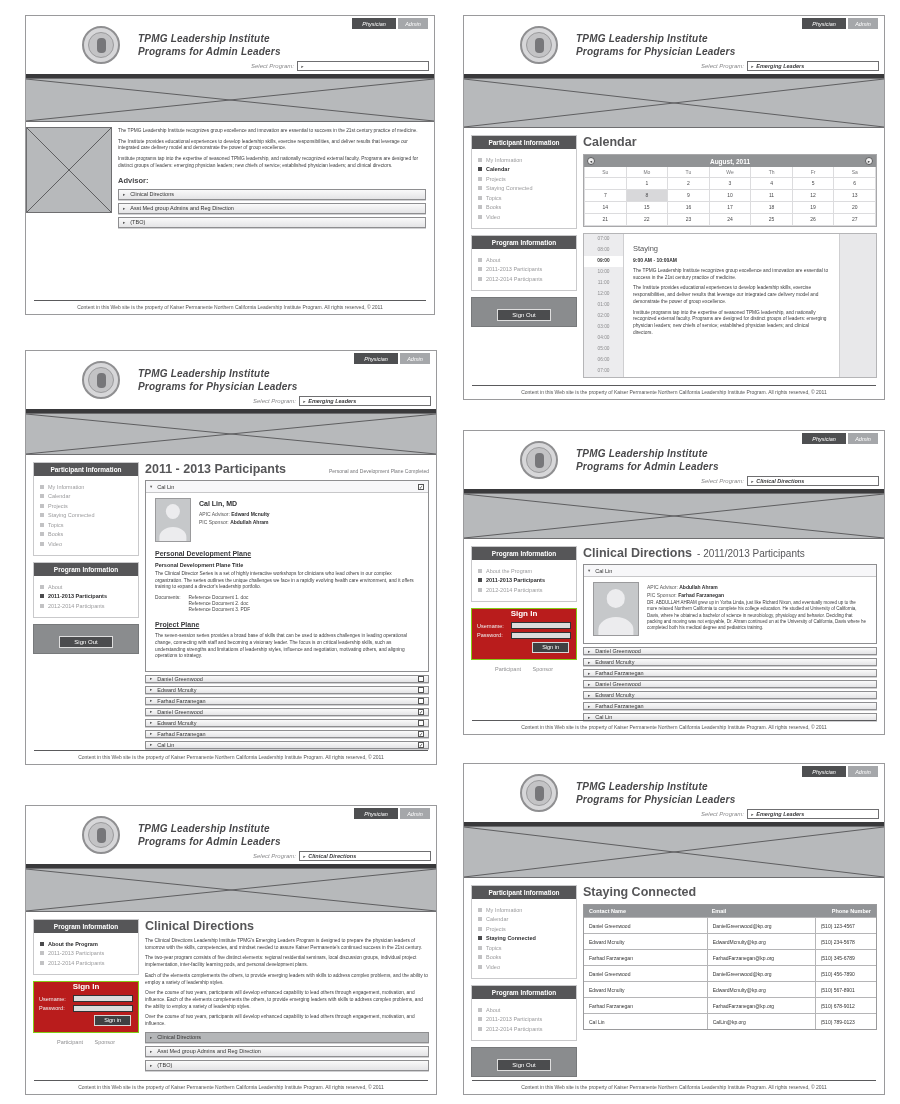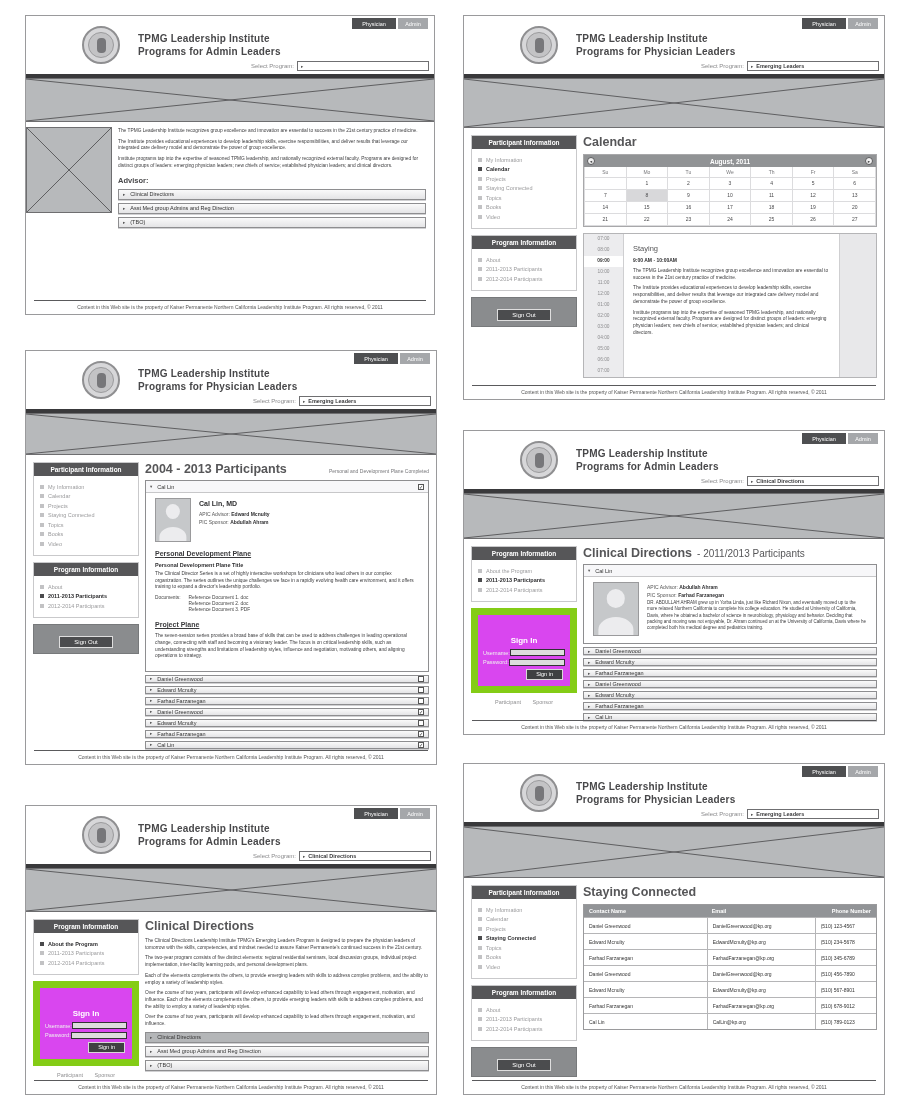--- a/index.html
+++ b/index.html
@@ -8,21 +8,21 @@
 
   .panel { position:absolute; background:#fff; border:1px solid #9a9a9c; display:flex; flex-direction:column; overflow:hidden; padding-bottom:4px; }
   #p1 { left:25px; top:15px;  width:410px; height:300px; }
   #p2 { left:463px; top:15px; width:422px; height:385px; }
   #p3 { left:25px; top:350px; width:412px; height:415px; }
   #p4 { left:463px; top:430px; width:422px; height:305px; }
   #p5 { left:25px; top:805px; width:412px; height:290px; }
   #p6 { left:463px; top:763px; width:422px; height:332px; }
 
   
-  .hdr { position:relative; height:58px; flex:none; }
+  .hdr { position:relative; height:58px; flex:none;font-style:italic; }
   .tabs { position:absolute; top:2px; right:6px; display:flex; gap:2px; }
   .tab { color:#fff; font-size:5.5px; padding:2.5px 0; text-align:center; }
   .tab-phys { background:#4e4f51; width:44px; }
   .tab-admin { background:#a5a7aa; width:30px; }
   .logo { position:absolute; left:56px; top:10px; width:38px; height:38px; border-radius:50%;
           border:2px solid #8f8f91; background:#d7d7d9; display:flex; align-items:center; justify-content:center; }
   .logo-in { width:26px; height:26px; border-radius:50%; border:1px solid #9b9b9d; background:#c3c3c5; display:flex; align-items:center; justify-content:center; }
   .logo-core { width:9px; height:15px; border-radius:4px; background:#77777a; }
   .brand { position:absolute; left:112px; top:16px; font-weight:bold; font-size:10px; line-height:1.3; color:#48484a; letter-spacing:.2px; }
   .selrow { position:absolute; right:5px; bottom:3px; display:flex; align-items:center; gap:3px; }
@@ -49,21 +49,21 @@
   .navgroup { border:1px solid #c9c9cb; margin-bottom:6px; background:#fff; }
   .navhdr { background:#565658; color:#fff; font-weight:bold; font-size:6.5px; text-align:center; padding:3px 0; }
   .navitems { padding:4px 6px 5px; }
   .navitem { display:flex; align-items:center; gap:4px; margin:3.5px 0; cursor:pointer; }
   .bullet { width:4px; height:4px; background:#c2c2c4; flex:none; }
   .navlabel { font-size:5.5px; color:#9b9b9d; }
   .navitem.active .bullet { background:#4a4a4c; }
   .navitem.active .navlabel { color:#2d2d2f; font-weight:bold; }
   .signout { background:#8a8c8e; border:1px solid #77797b; padding:5px 0; text-align:center; }
   .signout-btn { display:inline-block; background:#4b4c4e; color:#fff; font-size:6px; padding:2px 14px; border:1px solid #dedede; font-family:inherit; cursor:pointer; }
-  .signin { background:#d946ef; border:7px solid #84cc16; padding:21px 5px 6px; }
+  .signin { background:#b91c1c; border:1px solid #84cc16; padding:0 5px 6px; }
   .signin-title { color:#fff; font-weight:bold; font-size:8px; text-align:center; margin-bottom:4px; }
   .sirow { display:flex; align-items:center; justify-content:space-between; margin:2.5px 0; }
   .silabel { color:#f0f0f0; font-size:5.5px; }
   .siinput { width:60px; height:7px; background:#dcdcdc; border:1px solid #323234; }
   .sibtn { display:block; margin:3px 2px 0 auto; background:#3f4042; color:#fff; font-size:5.5px; padding:1.5px 9px; border:1px solid #d8d8d8; font-family:inherit; cursor:pointer; }
   .silinks { text-align:center; margin-top:6px; font-size:5.5px; color:#8f8f91; }
   .silinks span { margin:0 5px; cursor:pointer; }
 
   
   .main { flex:1; min-width:0; display:flex; flex-direction:column; }
@@ -440,21 +440,21 @@
               <span class="navlabel">2012-2014 Participants</span>
             </div>
         </div>
       </div>
       <div class="signout">
         <button class="signout-btn">Sign Out</button>
       </div>
     </aside>
     <div class="main">
       <div class="h1row">
-        <div class="h1">2004 - 2013 Participants</div>
+        <div class="h1">2011 - 2013 Participants</div>
         <div class="smallnote">Personal and Development Plane Completed</div>
       </div>
       <div class="bigbox">
         <div class="bigbox-h">
           <span class="accarrow">▾</span>
           <span class="acclabel">Cal Lin</span>
           <span class="cbx">✓</span>
         </div>
         <div class="bigbox-b">
           <div class="prow">

